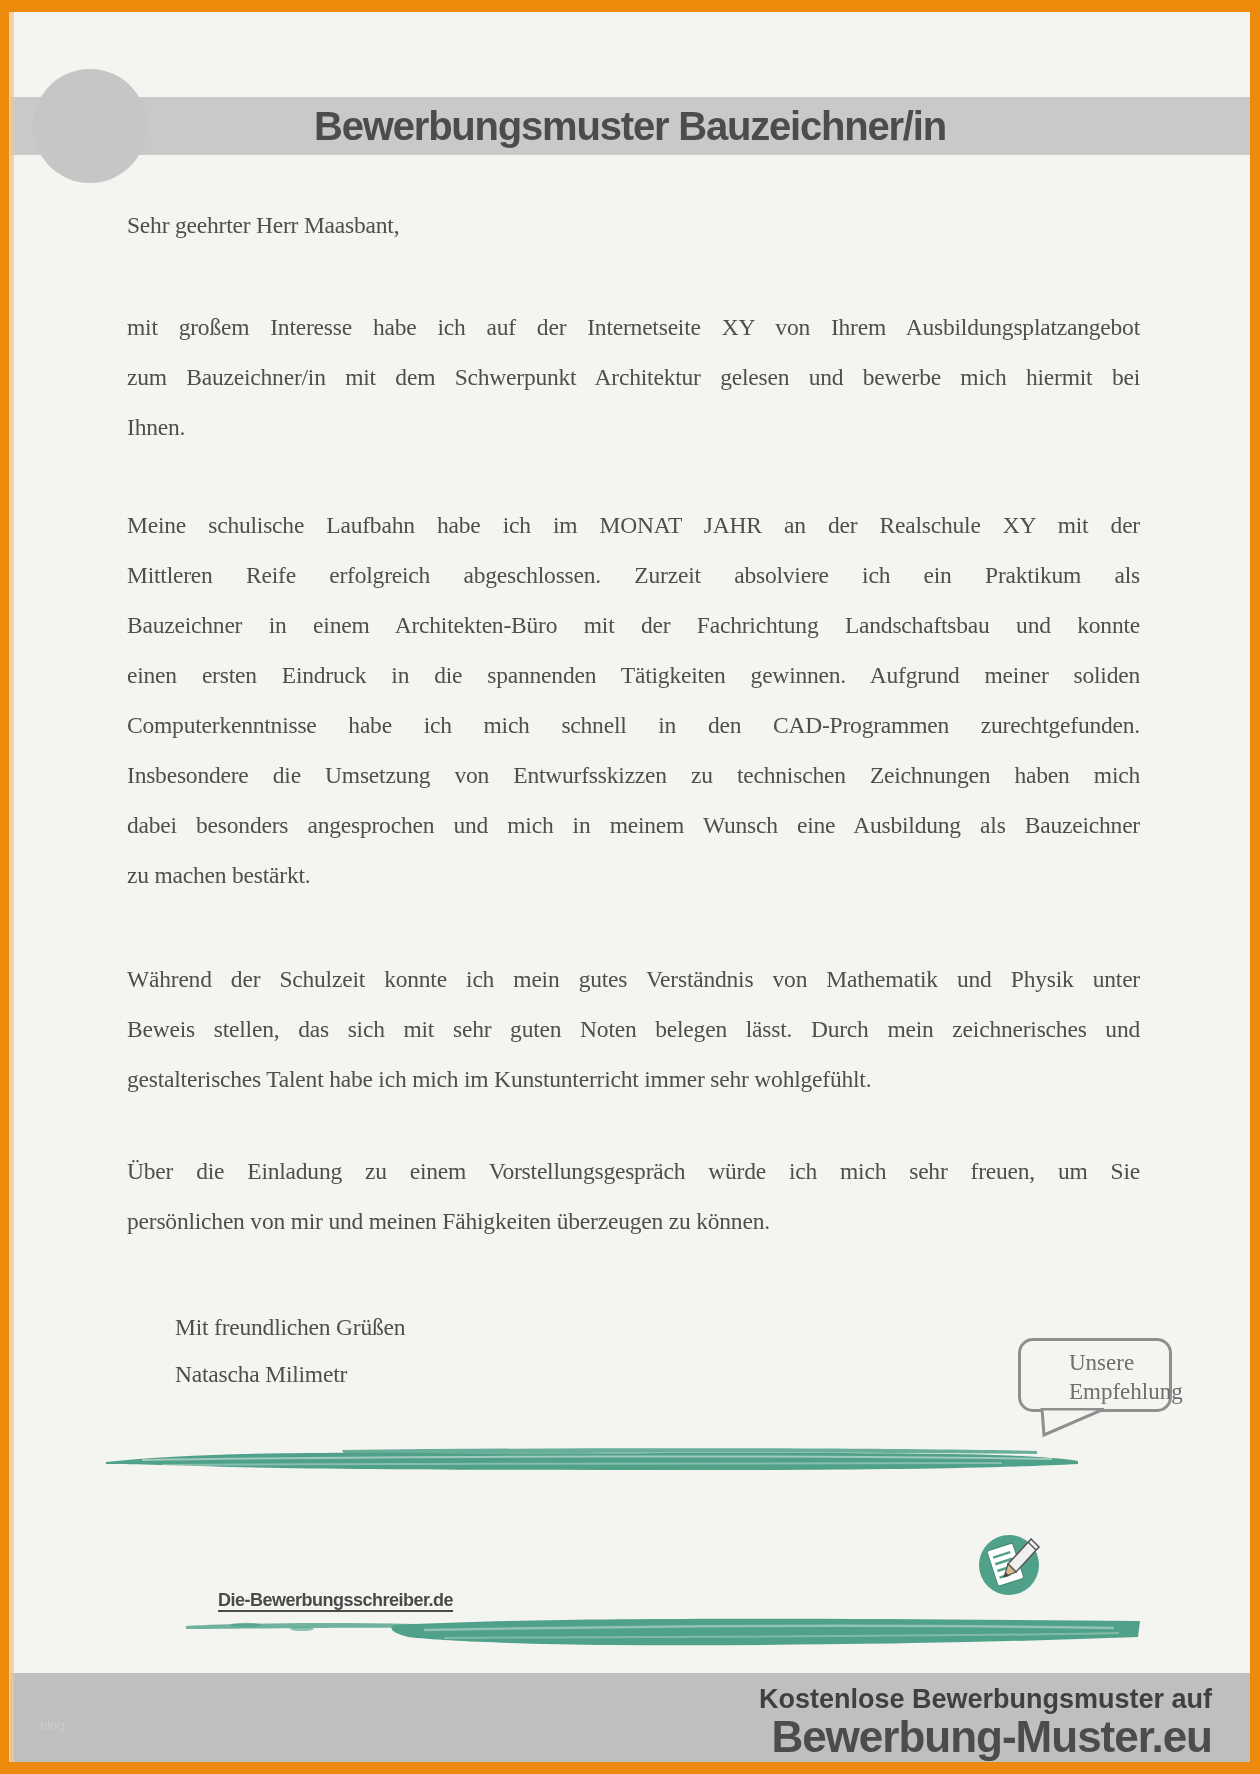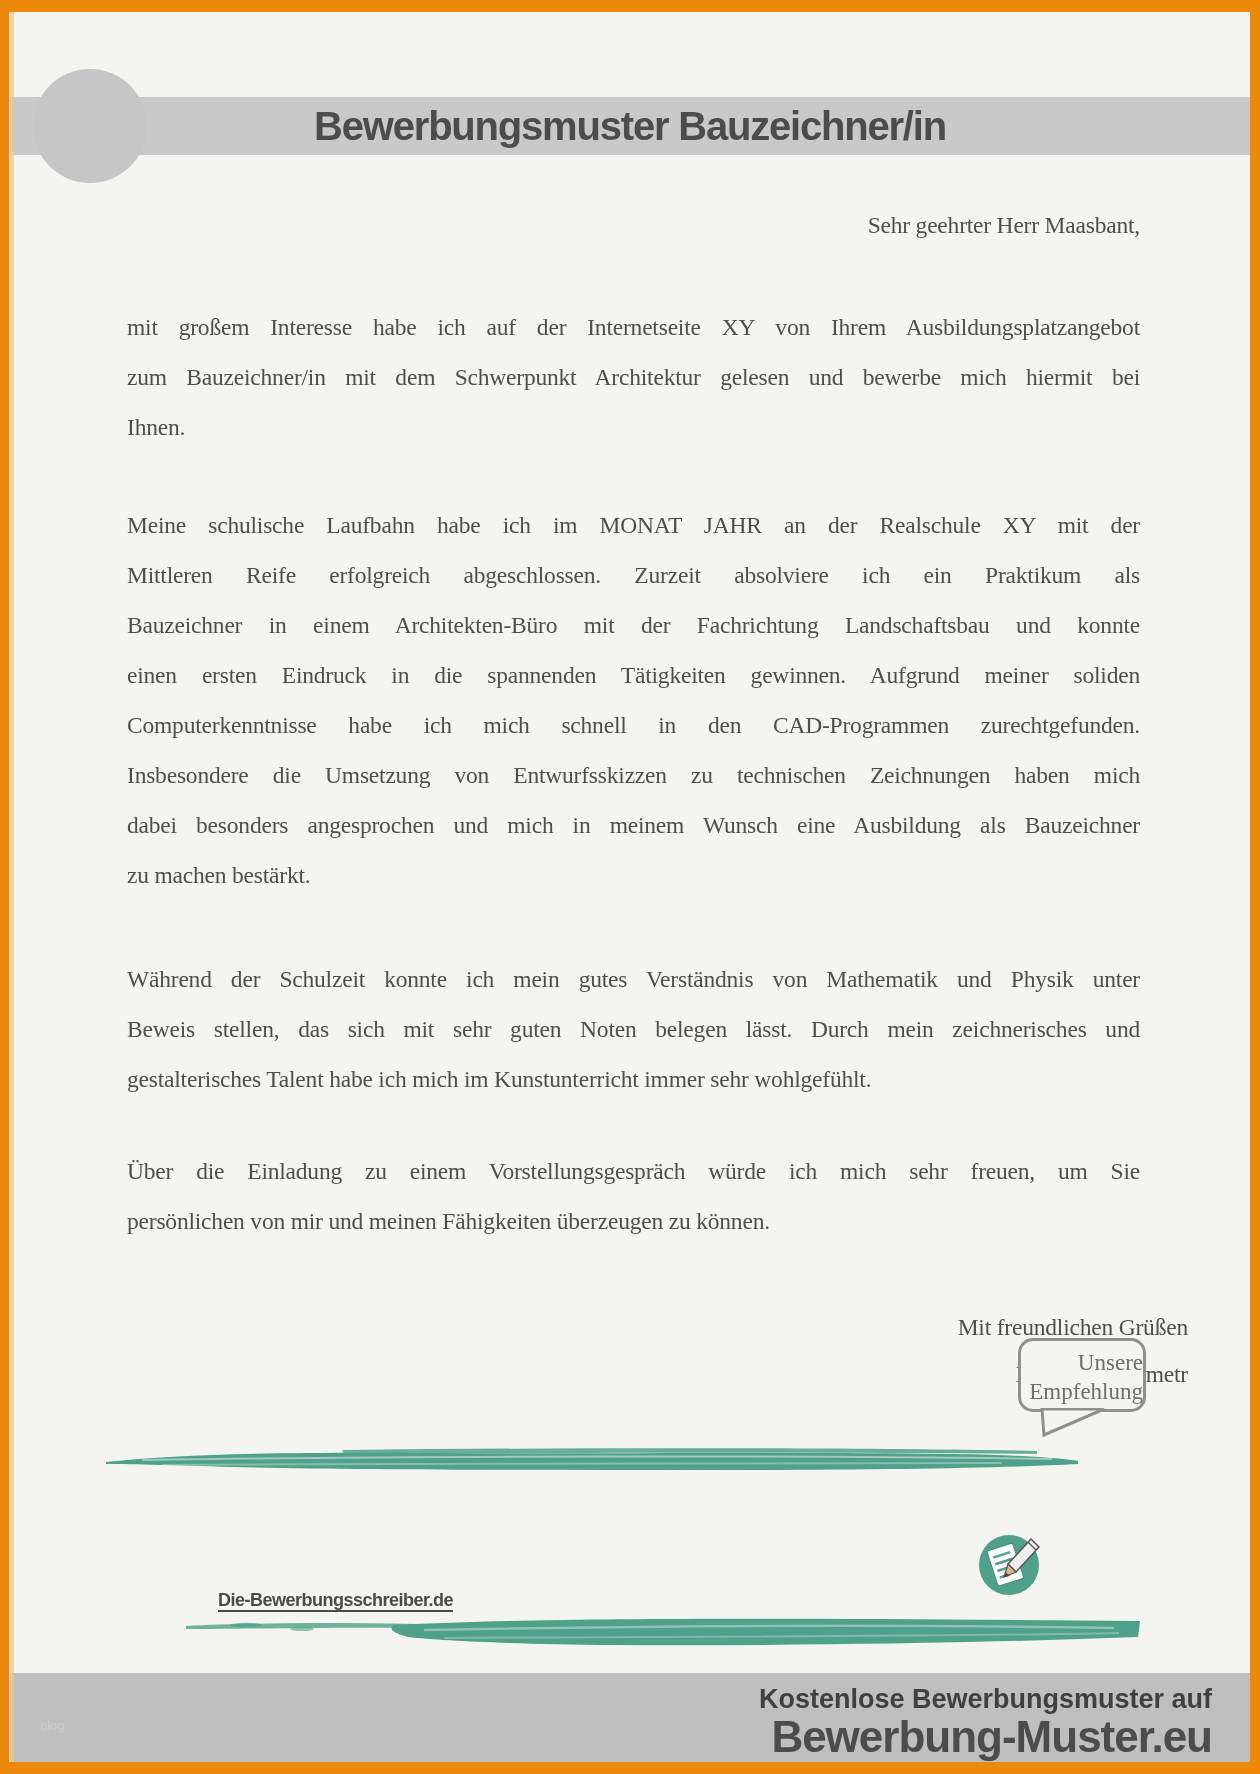--- a/index.html
+++ b/index.html
@@ -33,29 +33,29 @@
     font-size:40px; font-weight:bold; letter-spacing:-1.2px; color:#4c4c4c;
   }
   
   .para{
     position:absolute; left:127px; width:1013px;
     font-family:"Liberation Serif", serif;
     font-size:23.5px; letter-spacing:-.2px; color:#4e4e4e; line-height:50px;
   }
   .justify .ln{ text-align:justify; text-align-last:justify; }
   .justify .ln.last{ text-align-last:left; }
-  .plain .ln{ text-align:right; }
+  .plain .ln{ text-align:left; }
   .closing{ line-height:47px;margin-left:48px; }
   
   .bubble{
-    position:absolute; left:1018px; top:1338px; width:128px; height:74px;
+    position:absolute; left:1018px; top:1338px; width:154px; height:74px;
     border:3px solid #8f8f8f; border-radius:15px; box-sizing:border-box;
     z-index:5; background:#f4f4f1;
     font-family:"Liberation Serif", serif; font-size:23px; color:#6e6e6e;
-    text-align:center; padding-top:7px; line-height:29px;
+    text-align:center; padding-top:7px; line-height:29px;padding-left:48px;
   }
   .bubble-tail{ position:absolute; left:1024px; top:1408px; z-index:6; }
   
   .brush1{ position:absolute; left:102px; top:1440px; z-index:1; }
   .brush2{ position:absolute; left:184px; top:1612px; z-index:1; }
   
   .rec-text{
     position:absolute; left:178px; top:1471px; width:900px;
     font-size:21px; color:#7c7c7c; line-height:27px;
   }

